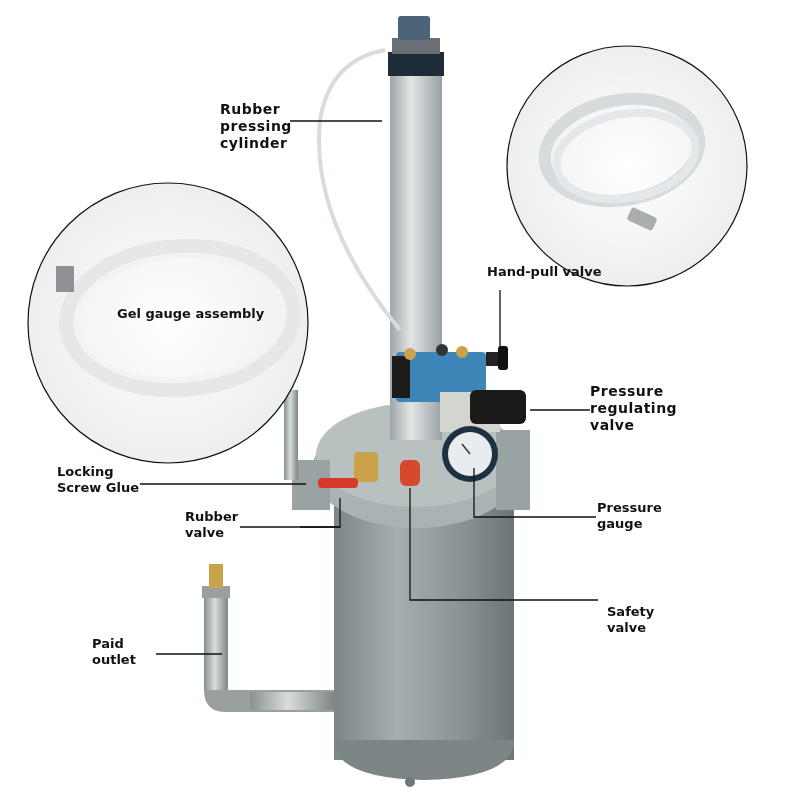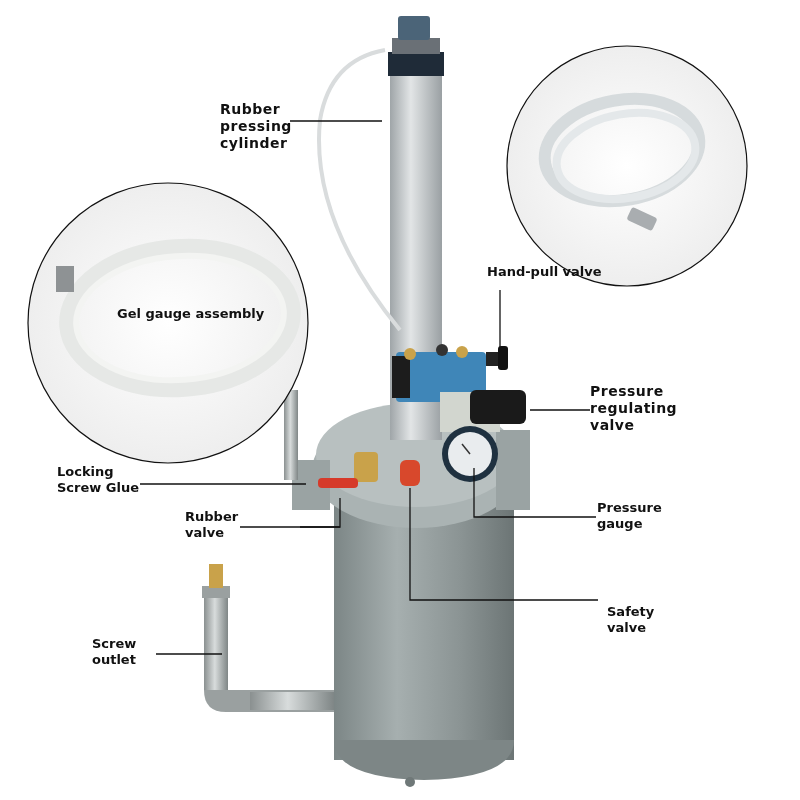--- a/index.html
+++ b/index.html
@@ -129,15 +129,15 @@
 regulating
 valve</div>
 <div class="label lbl-md" style="left:57px;top:464px;">Locking
 Screw Glue</div>
 <div class="label lbl-md" style="left:185px;top:509px;">Rubber
 valve</div>
 <div class="label lbl-md" style="left:597px;top:500px;">Pressure
 gauge</div>
 <div class="label lbl-md" style="left:607px;top:604px;">Safety
 valve</div>
-<div class="label lbl-md" style="left:92px;top:636px;">Screw
+<div class="label lbl-md" style="left:92px;top:636px;">Paid
 outlet</div>
 </div>
 
 </body></html>

